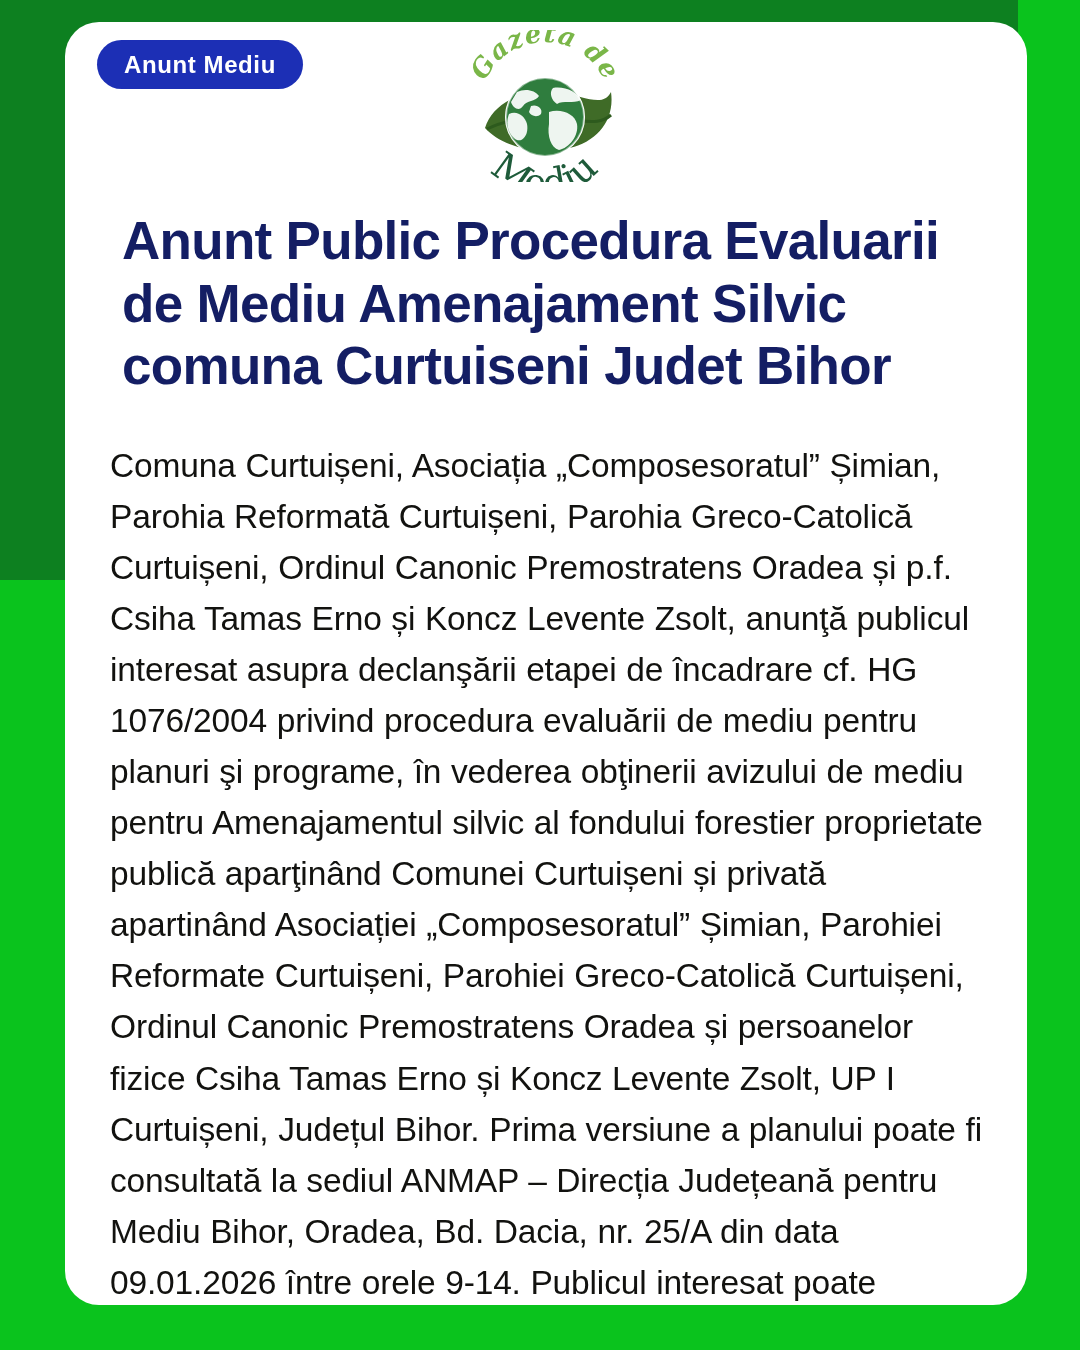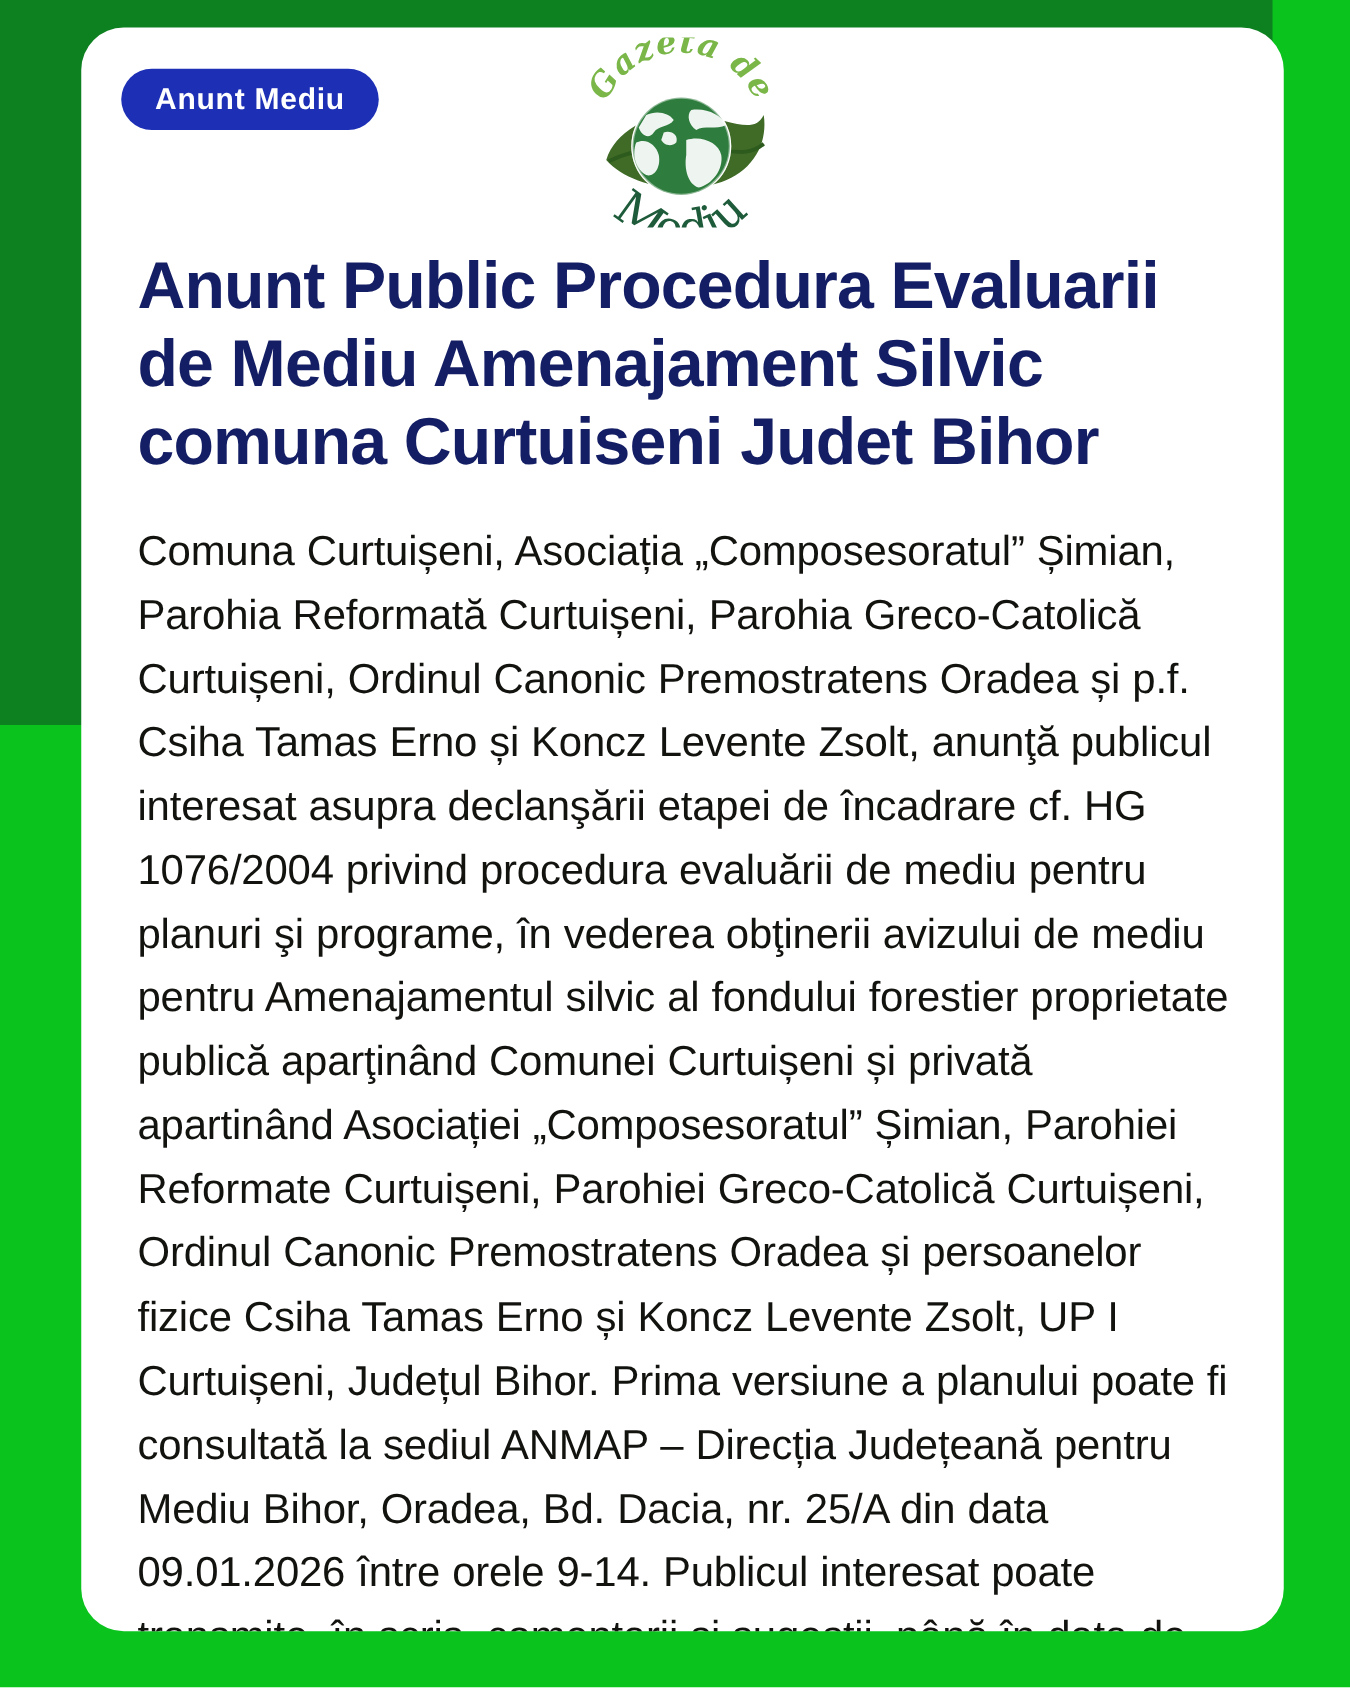--- a/index.html
+++ b/index.html
@@ -51,21 +51,21 @@
 
   
   .header {
     position: relative;
     height: 160px;
   }
 
   .badge {
     position: absolute;
     left: 32px;
-    top: 33px;
+    top: 18px;
     display: inline-flex;
     align-items: center;
     justify-content: center;
     height: 49px;
     padding: 0 27px;
     border-radius: 25px;
     background: #1c2fb5;
     color: #ffffff;
     font-size: 24px;
     font-weight: bold;
@@ -78,21 +78,21 @@
     position: absolute;
     left: 400px;
     top: 8px;
     width: 160px;
     height: 152px;
   }
   .logo svg { display: block; }
 
   
   .title {
-    margin: 0;
+    margin: 12px;
     padding: 16px 40px 0 45px;
     color: #141e64;
     font-size: 53px;
     line-height: 1.18;
     font-weight: bold;
     letter-spacing: -0.7px;
     font-family: "Liberation Sans", sans-serif;
     font-stretch: condensed;
   }
 

